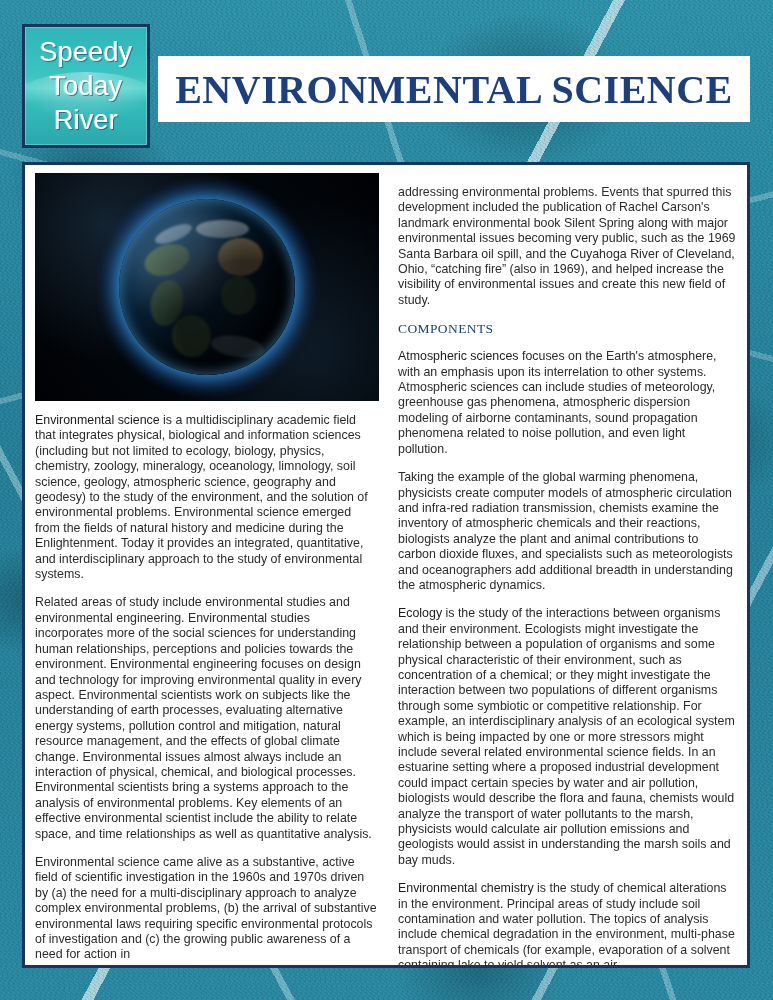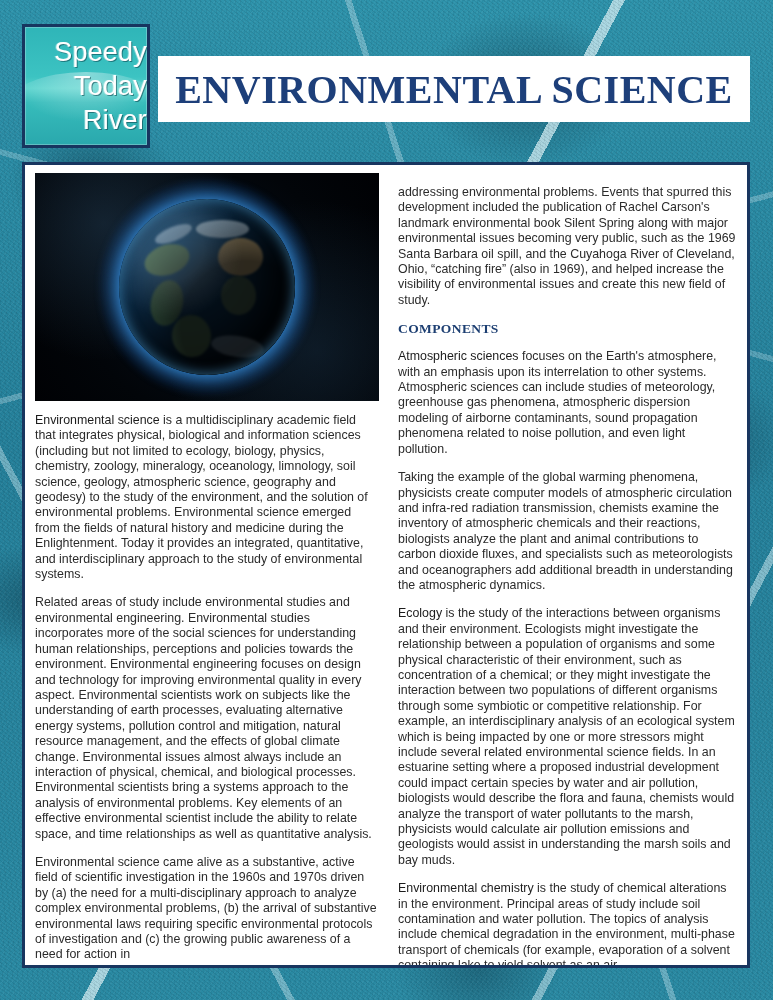--- a/index.html
+++ b/index.html
@@ -57,21 +57,21 @@
     position: absolute;
     left: 22px; top: 24px;
     width: 128px; height: 124px;
     border: 3px solid #17355f;
     box-sizing: border-box;
     background: linear-gradient(180deg, #2fb5b8 0%, #3cc3c2 42%, #57d3cd 52%, #36bcbb 64%, #2aa8ad 100%);
     box-shadow: 0 0 0 1px rgba(255,255,255,.25) inset;
     display: flex;
     flex-direction: column;
     justify-content: center;
-    align-items: flex-end;
+    align-items: center;
     overflow: hidden;
   }
   .logo-badge .sheen {
     position: absolute;
     left: -14%; top: 38%;
     width: 128%; height: 42%;
     border-radius: 50% 50% 42% 42% / 70% 70% 30% 30%;
     background: radial-gradient(ellipse at 50% 0%, rgba(255,255,255,.40), rgba(255,255,255,0) 72%);
     pointer-events: none;
   }
@@ -198,21 +198,21 @@
     color: #2b2b2b;
     text-align: left;
   }
   p.body:last-child { margin-bottom: 0; }
   b.lead { font-weight: 400; color: #1c1c1c; }
 
   h2.section {
     margin: 2px 0 12px 0;
     font-family: "Liberation Serif", serif;
     font-size: 13.5px;
-    font-weight: 700;
+    font-weight: 400;
     color: #1d3f72;
     letter-spacing: .4px;
   }
 </style>
 </head>
 <body>
 
 <div id="page">
 
   <div class="leaf-bg"></div>

